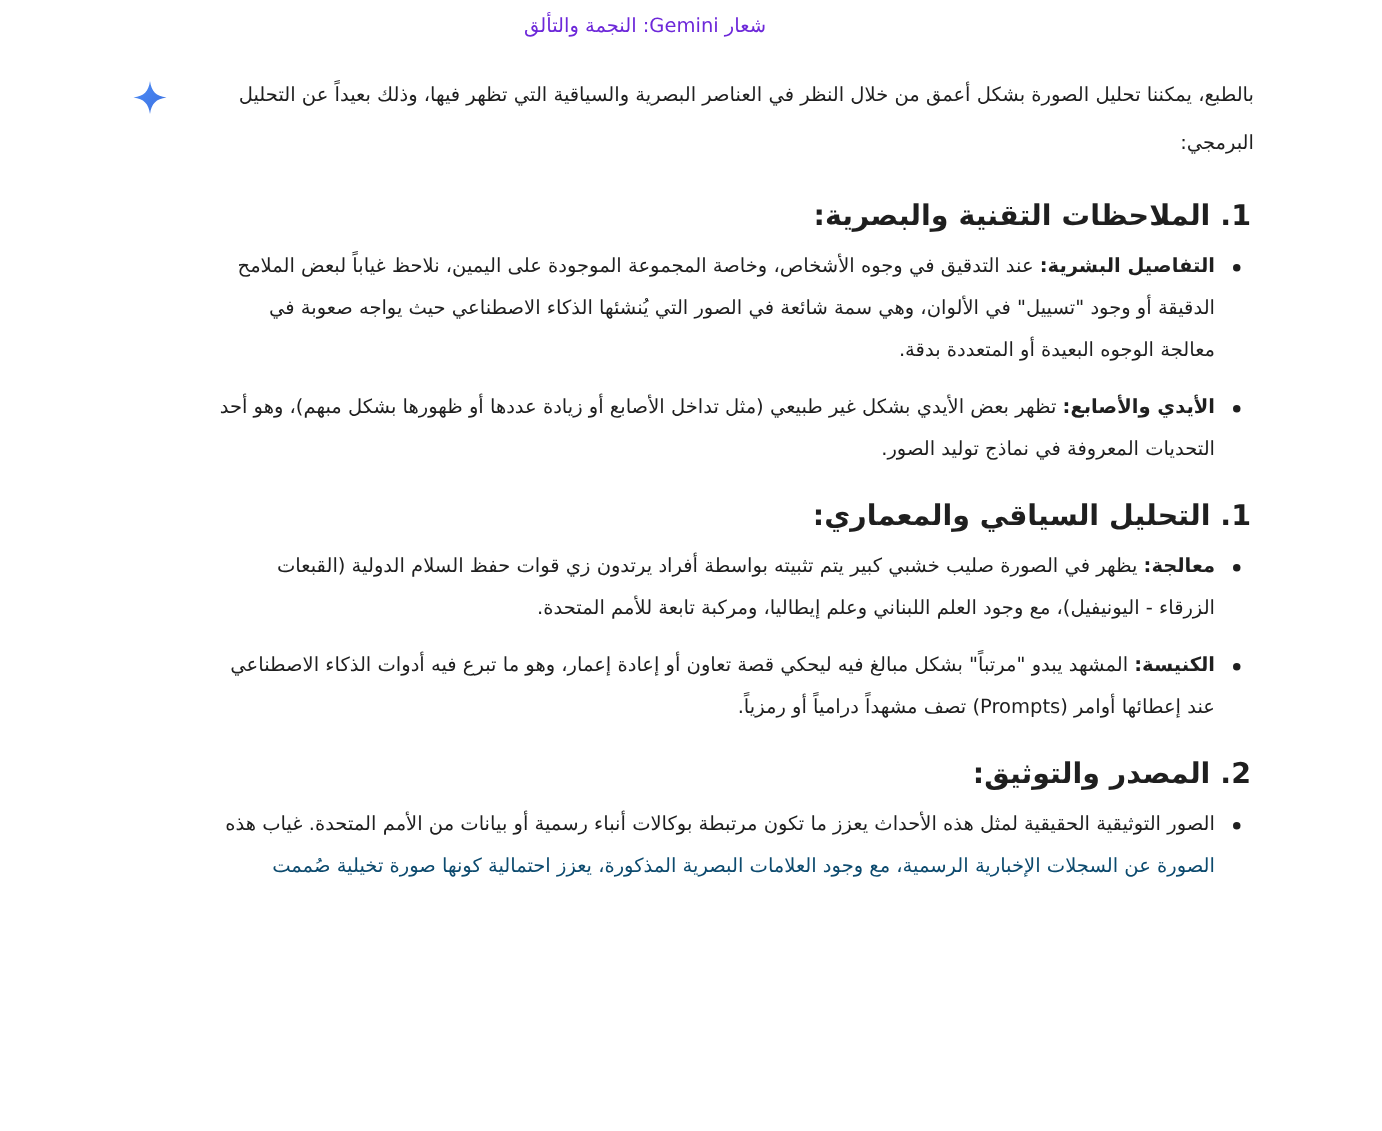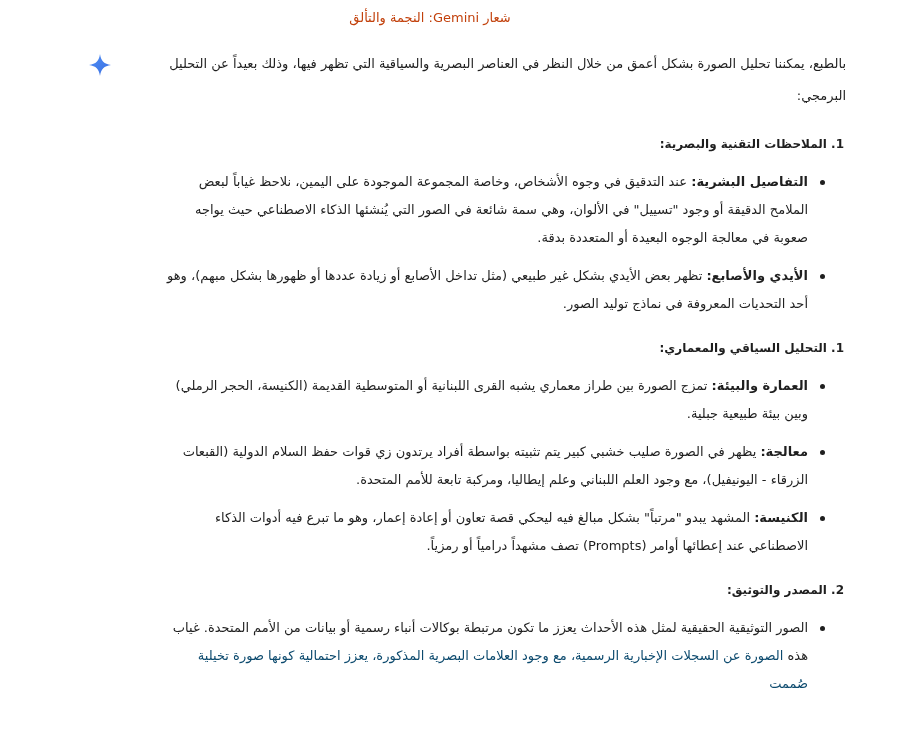--- a/index.html
+++ b/index.html
@@ -3,31 +3,31 @@
 <meta charset="utf-8">
 <style>
   html, body { margin:0; padding:0; }
   body {
     width:921px; height:754px; overflow:hidden; background:#ffffff;
     font-family:"DejaVu Sans", "Liberation Sans", sans-serif; color:#1f1f1f;
     position:relative;
   }
   .caption {
     position:absolute; top:10px; left:0; width:860px; text-align:center;
-    font-size:13px; color:#c2410c; direction:rtl;
+    font-size:13px; color:#6d28d9; direction:rtl;
   }
   .gem-icon { position:absolute; left:88px; top:53px; width:24px; height:24px; }
   .response {
-    position:absolute; left:154px; top:48px; width:690px;
+    position:absolute; left:144px; top:48px; width:690px;
     direction:rtl; text-align:right; font-size:13px; line-height:32px;
   }
   .intro { margin:0 0 20px 0; padding-right:0; }
   .response p.intro { margin-right:-2px; }
-  h3 { font-size:12px; font-weight:bold; margin:18px 0 8px 0; line-height:24px; }
-  ul { margin:12px; padding:0 24px 0 0; list-style:none; }
+  h3 { font-size:19px; font-weight:bold; margin:18px 0 8px 0; line-height:24px; }
+  ul { margin:0; padding:0 24px 0 0; list-style:none; }
   li { position:relative; margin:0 0 10px 0; line-height:28px; }
   li::before {
     content:""; position:absolute; right:-17px; top:12px;
     width:5px; height:5px; border-radius:50%; background:#1f1f1f;
   }
   li b { font-weight:bold; }
   .fade { color:#0c4a6e; }
 </style>
 </head>
 <body>
@@ -48,21 +48,20 @@
   <p class="intro">بالطبع، يمكننا تحليل الصورة بشكل أعمق من خلال النظر في العناصر البصرية والسياقية التي تظهر فيها، وذلك بعيداً عن التحليل البرمجي:</p>
 
   <h3>1. الملاحظات التقنية والبصرية:</h3>
   <ul>
     <li><b>التفاصيل البشرية:</b><span> عند التدقيق في وجوه الأشخاص، وخاصة المجموعة الموجودة على اليمين، نلاحظ غياباً لبعض الملامح الدقيقة أو وجود "تسييل" في الألوان، وهي سمة شائعة في الصور التي يُنشئها الذكاء الاصطناعي حيث يواجه صعوبة في معالجة الوجوه البعيدة أو المتعددة بدقة.</span></li>
     <li><b>الأيدي والأصابع:</b><span> تظهر بعض الأيدي بشكل غير طبيعي (مثل تداخل الأصابع أو زيادة عددها أو ظهورها بشكل مبهم)، وهو أحد التحديات المعروفة في نماذج توليد الصور.</span></li>
   </ul>
 
   <h3>1. التحليل السياقي والمعماري:</h3>
   <ul>
-    <li><b>العمارة والبيئة:</b><span> تمزج الصورة بين طراز معماري يشبه القرى اللبنانية أو المتوسطية القديمة (الكنيسة، الحجر الرملي) وبين بيئة طبيعية جبلية.</span></li>
     <li><b>معالجة:</b><span> يظهر في الصورة صليب خشبي كبير يتم تثبيته بواسطة أفراد يرتدون زي قوات حفظ السلام الدولية (القبعات الزرقاء - اليونيفيل)، مع وجود العلم اللبناني وعلم إيطاليا، ومركبة تابعة للأمم المتحدة.</span></li>
     <li><b>الكنيسة:</b><span> المشهد يبدو "مرتباً" بشكل مبالغ فيه ليحكي قصة تعاون أو إعادة إعمار، وهو ما تبرع فيه أدوات الذكاء الاصطناعي عند إعطائها أوامر (Prompts) تصف مشهداً درامياً أو رمزياً.</span></li>
   </ul>
 
   <h3>2. المصدر والتوثيق:</h3>
   <ul>
     <li><span>الصور التوثيقية الحقيقية لمثل هذه الأحداث يعزز ما تكون مرتبطة بوكالات أنباء رسمية أو بيانات من الأمم المتحدة. غياب هذه </span><span class="fade">الصورة عن السجلات الإخبارية الرسمية، مع وجود العلامات البصرية المذكورة، يعزز احتمالية كونها صورة تخيلية صُممت</span></li>
   </ul>
 </div>
 

